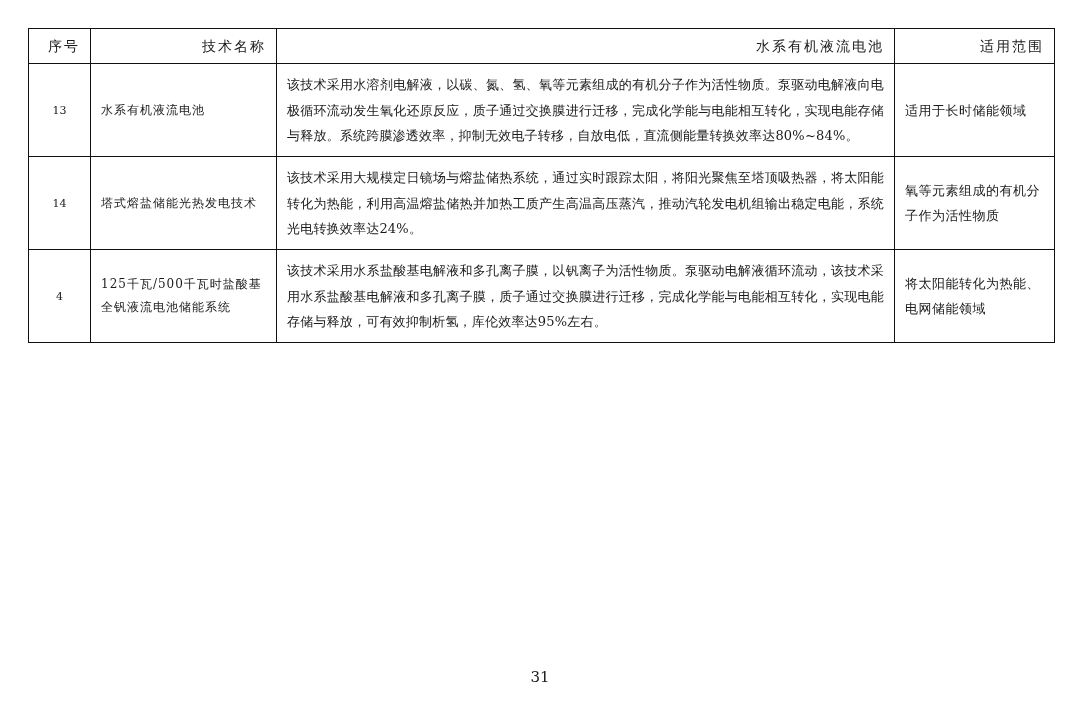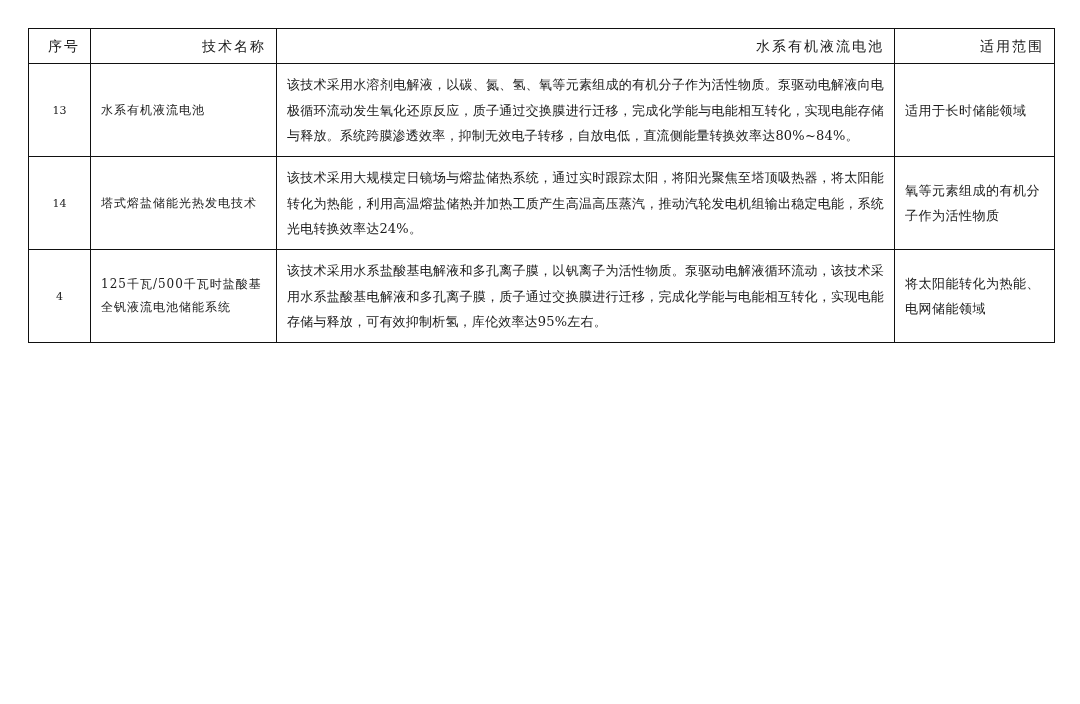--- a/index.html
+++ b/index.html
@@ -133,13 +133,14 @@
         <tr>
           <td class="col-no">4</td>
           <td class="col-name">125千瓦/500千瓦时盐酸基全钒液流电池储能系统</td>
           <td class="col-desc">该技术采用水系盐酸基电解液和多孔离子膜，以钒离子为活性物质。泵驱动电解液循环流动，该技术采用水系盐酸基电解液和多孔离子膜，质子通过交换膜进行迁移，完成化学能与电能相互转化，实现电能存储与释放，可有效抑制析氢，库伦效率达95%左右。</td>
           <td class="col-scope">将太阳能转化为热能、电网储能领域</td>
         </tr>
       </tbody>
     </table>
   </div>
 
+  <div class="page-number">31</div>
 </div>
 
 </body></html>

